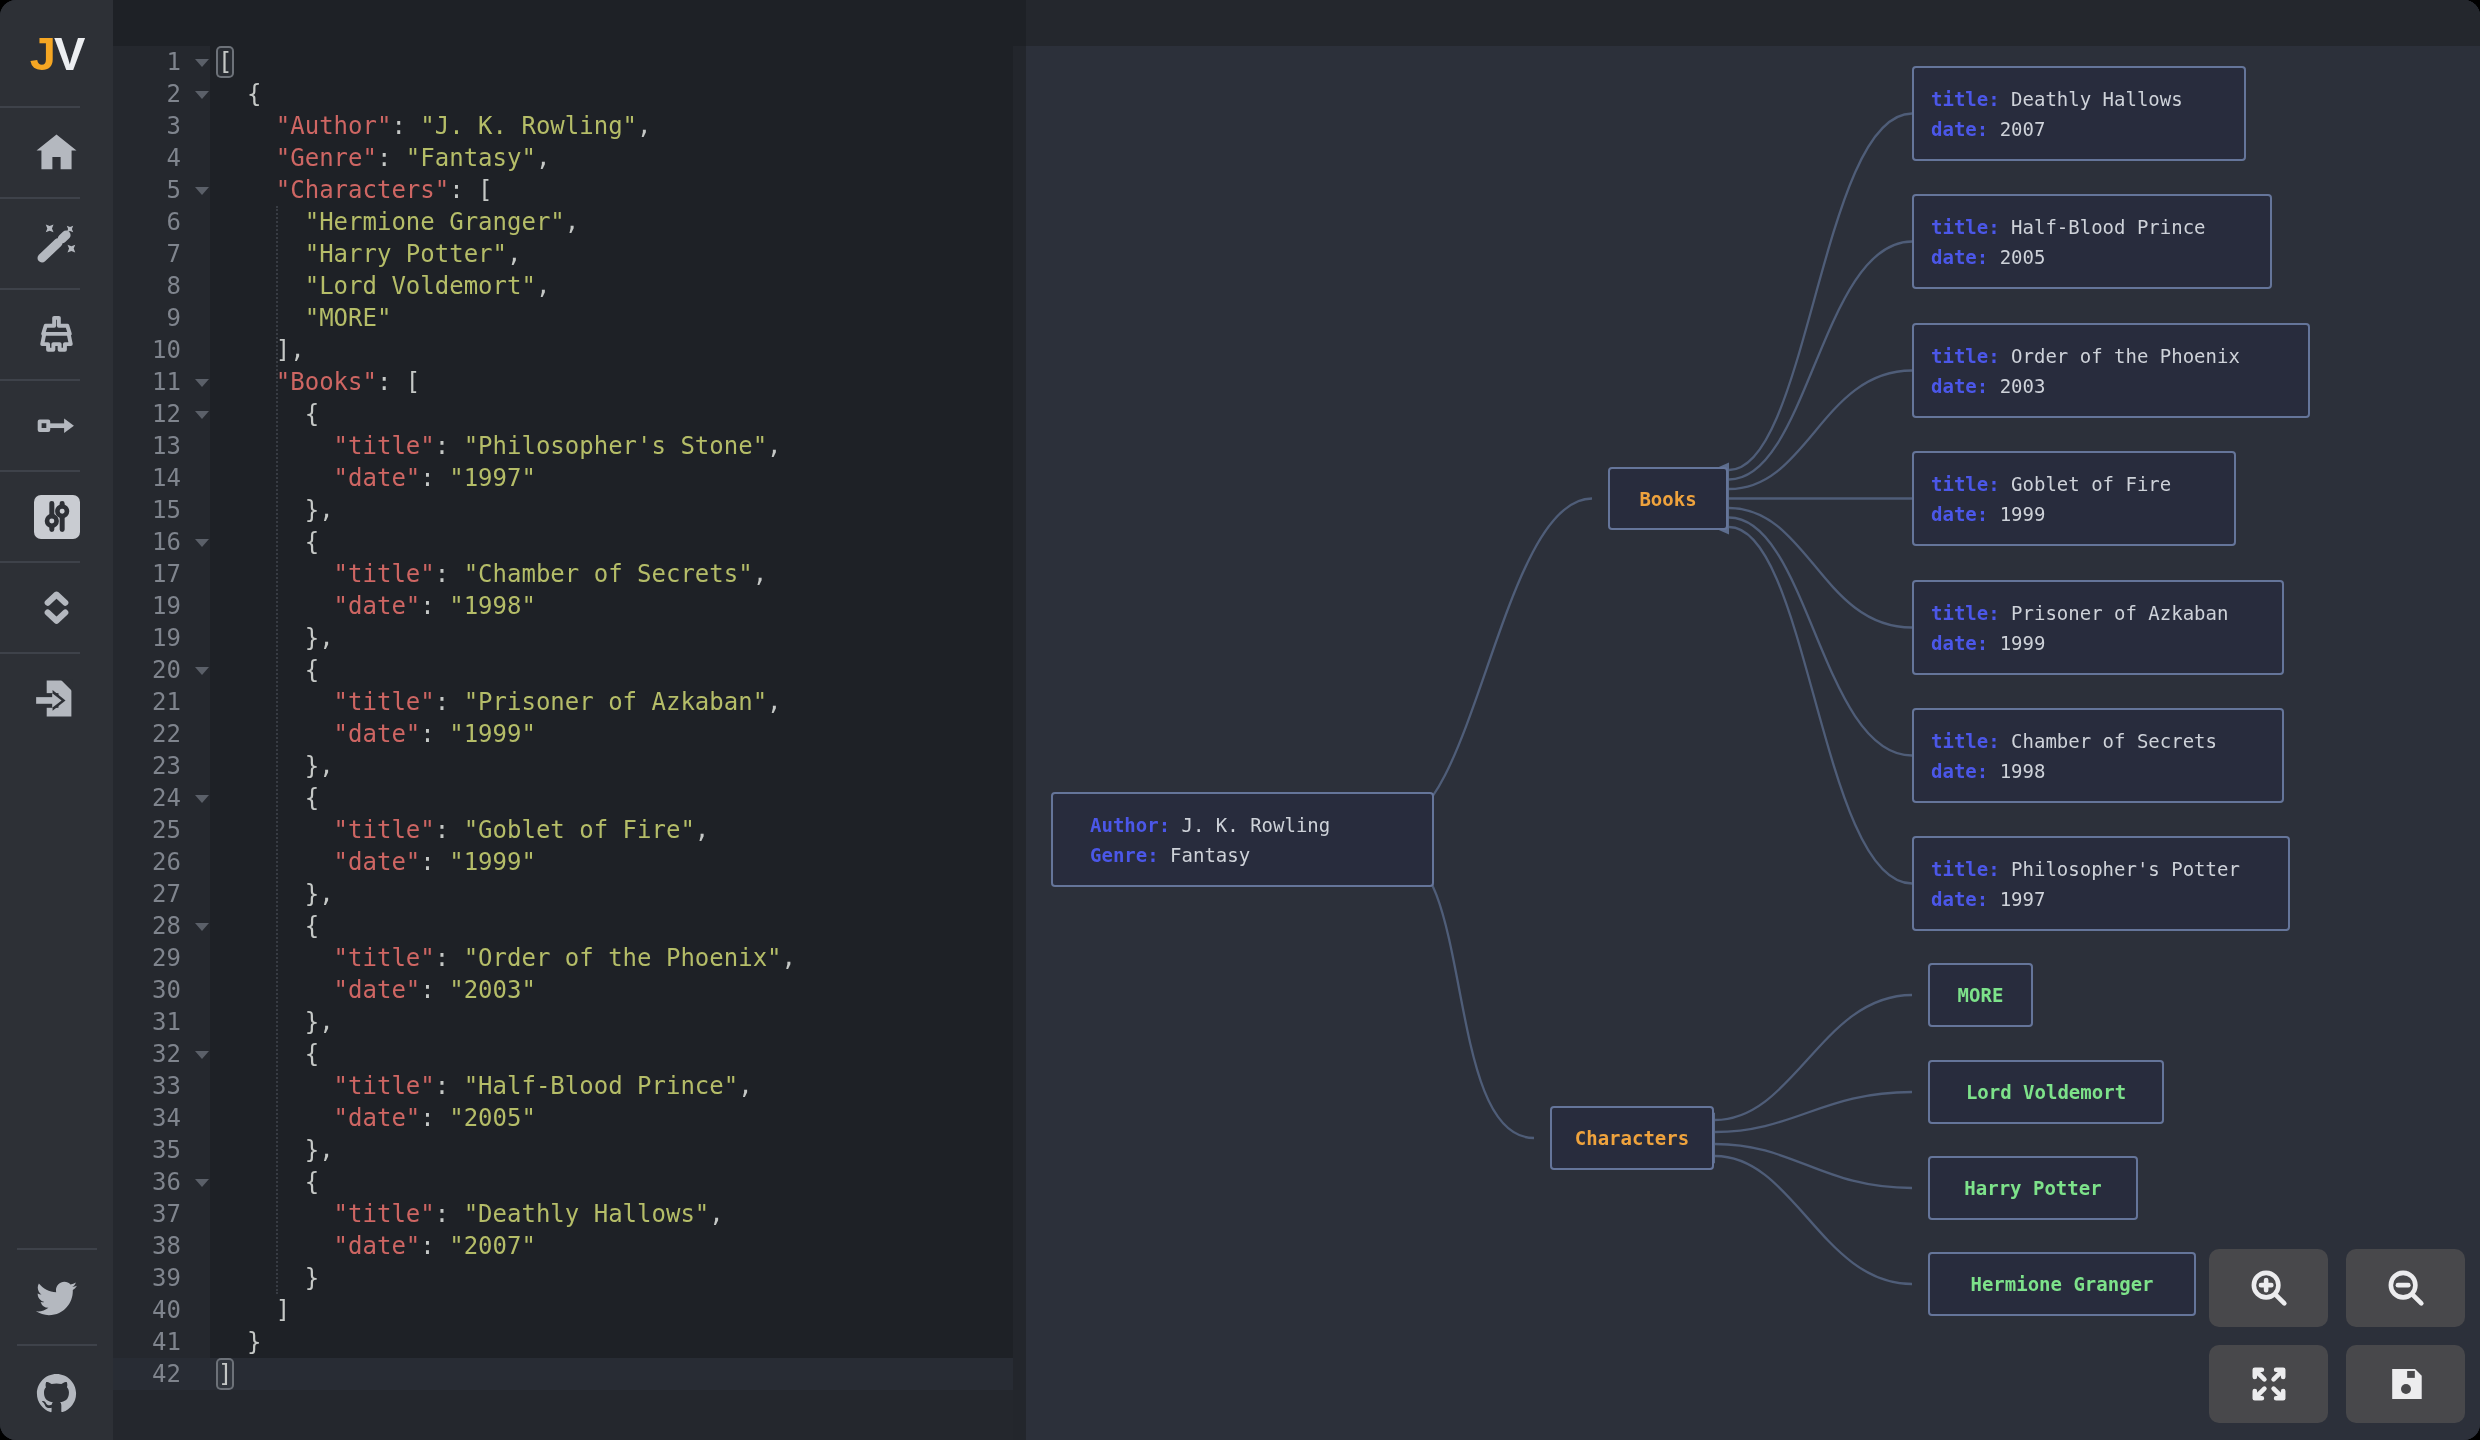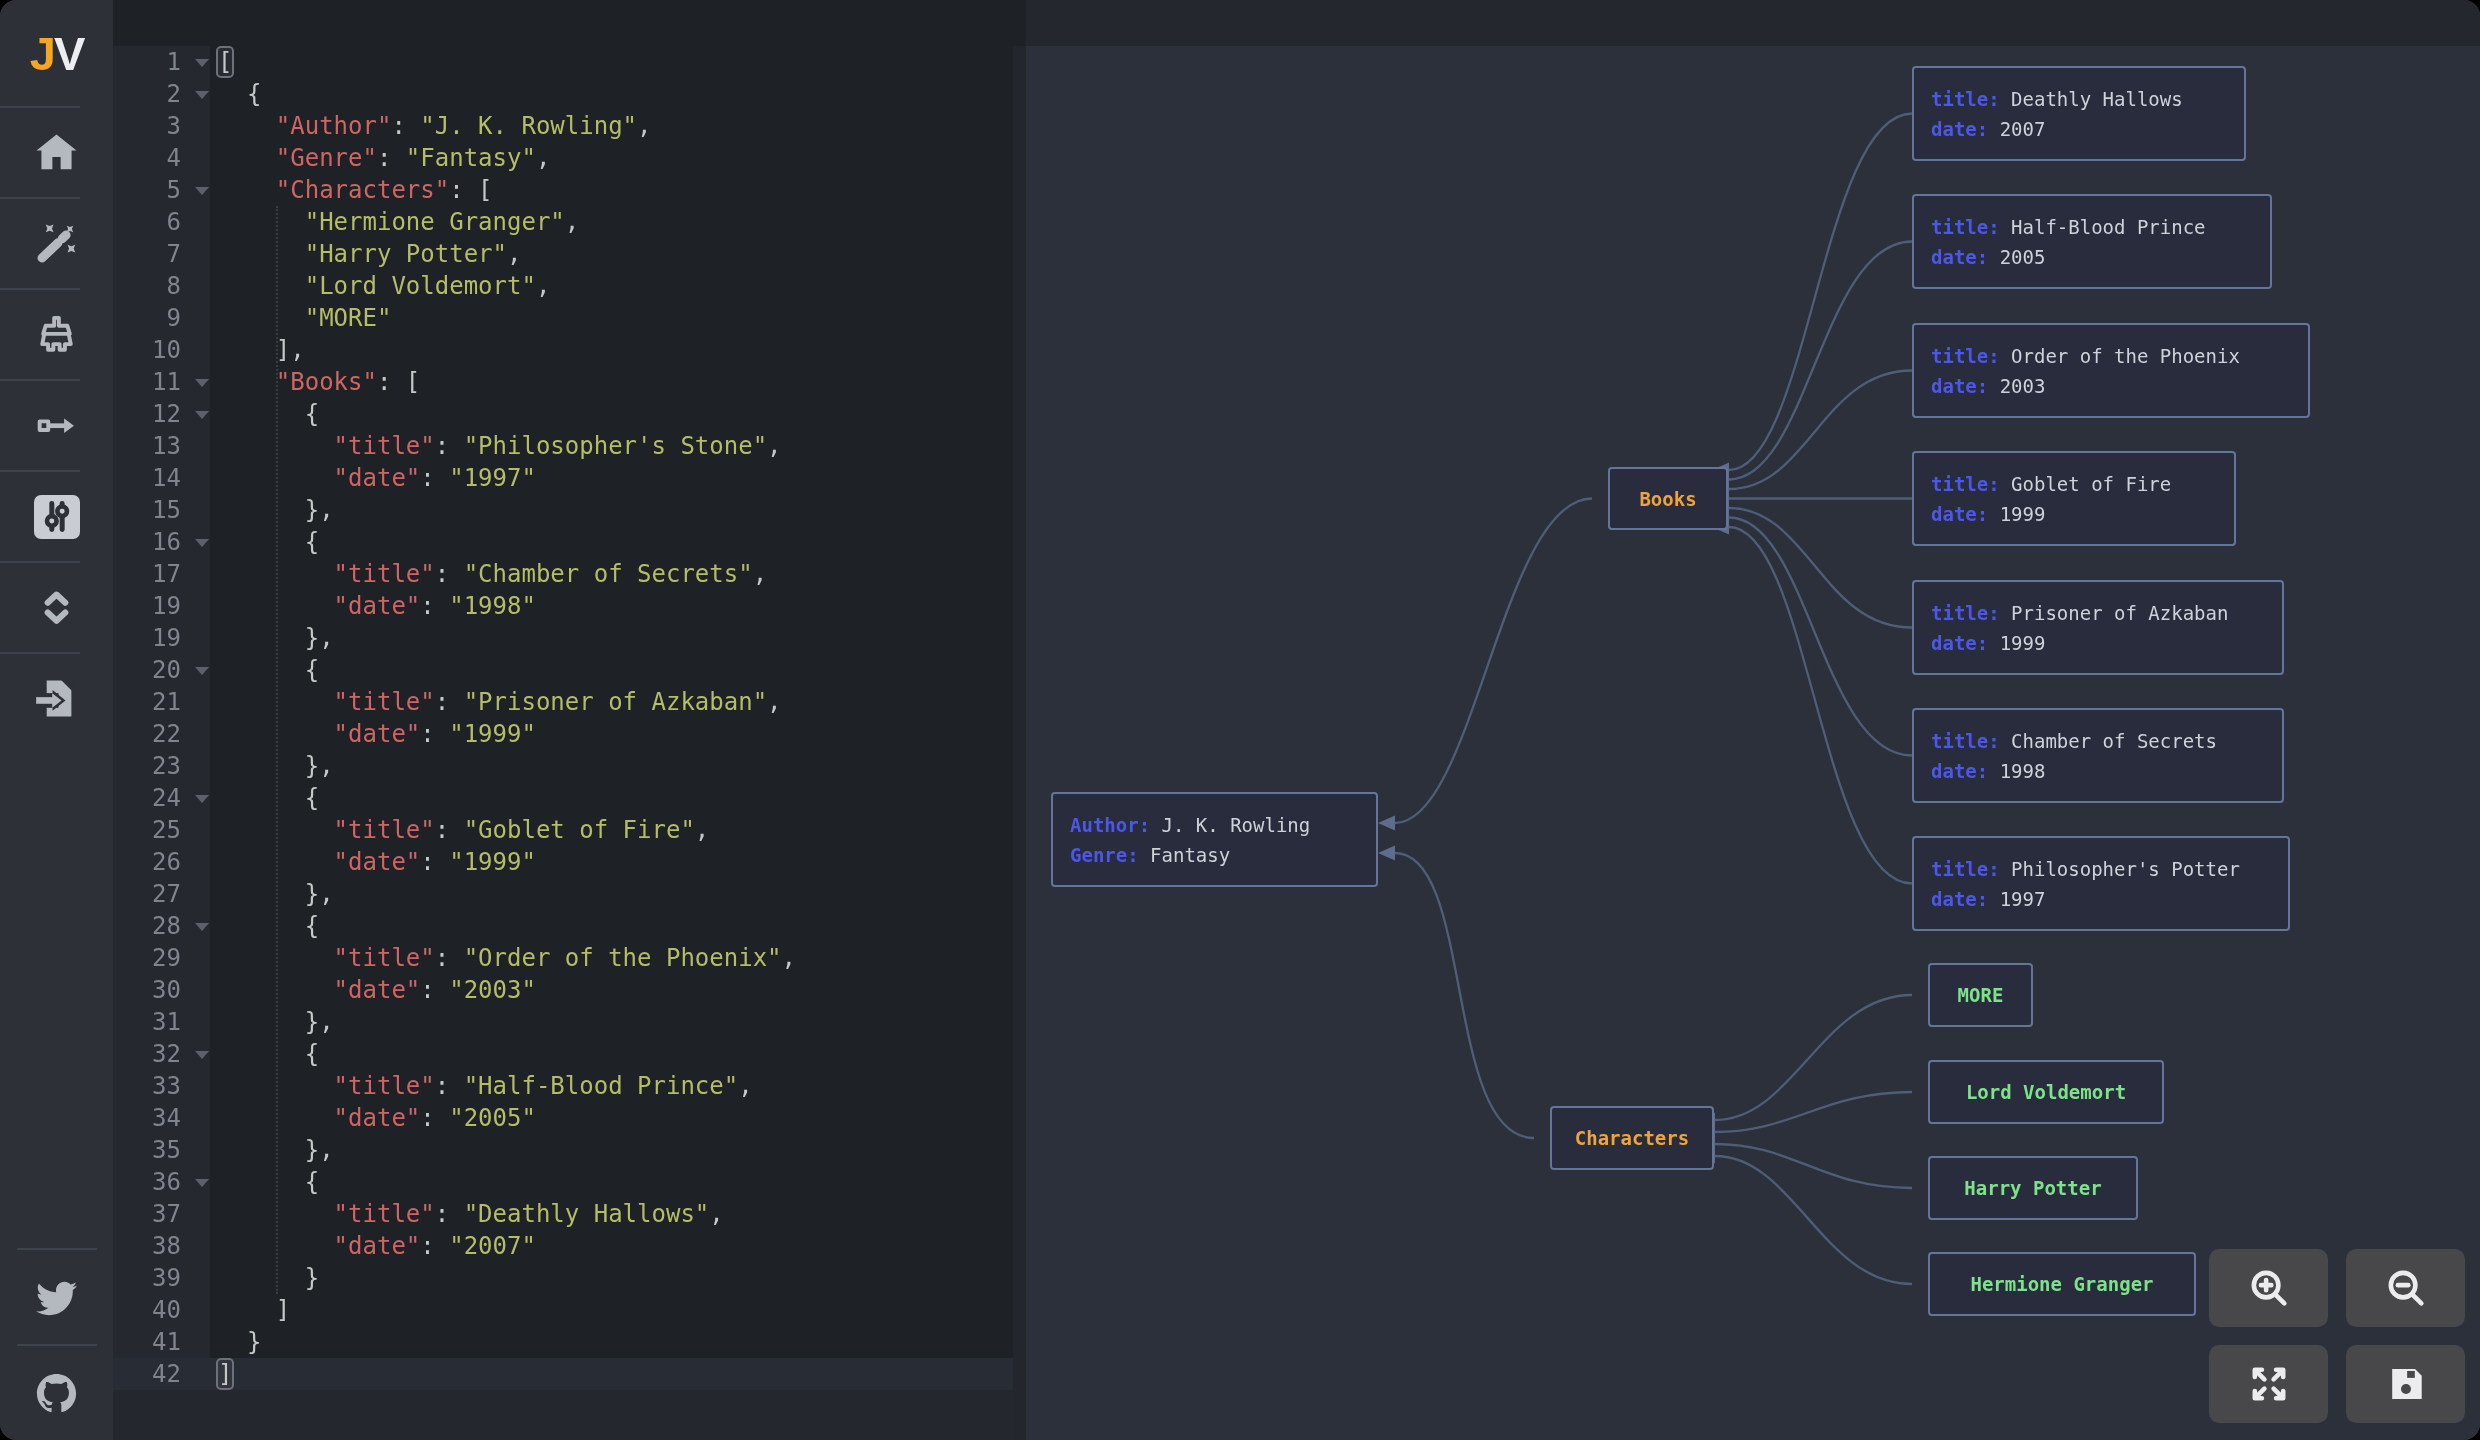--- a/index.html
+++ b/index.html
@@ -220,21 +220,21 @@
         <path d="M 886 995 C 796 995, 768 1120, 689 1120" fill="none" stroke="#4f5d78" stroke-width="2.3"></path>
         <polygon points="672,1120 689,1112.5 689,1127.5" fill="#5d6d8d"></polygon>
         <path d="M 886 1092 C 796 1092, 768 1132, 689 1132" fill="none" stroke="#4f5d78" stroke-width="2.3"></path>
         <polygon points="672,1132 689,1124.5 689,1139.5" fill="#5d6d8d"></polygon>
         <path d="M 886 1188 C 796 1188, 768 1144, 689 1144" fill="none" stroke="#4f5d78" stroke-width="2.3"></path>
         <polygon points="672,1144 689,1136.5 689,1151.5" fill="#5d6d8d"></polygon>
         <path d="M 886 1284 C 796 1284, 768 1156, 689 1156" fill="none" stroke="#4f5d78" stroke-width="2.3"></path>
         <polygon points="672,1156 689,1148.5 689,1163.5" fill="#5d6d8d"></polygon>
       </svg>
     <div id="graph-nodes">
-        <div class="gnode obj" style="left: 25px; top: 792px; width: 327px; height: 95px;">
+        <div class="gnode obj" style="left: 25px; top: 792px; width: 383px; height: 95px; padding-left: 20px;">
           <div class="nrow"><span class="nk">Author:</span><span class="nv"> J. K. Rowling</span></div>
           <div class="nrow"><span class="nk">Genre:</span><span class="nv"> Fantasy</span></div>
         </div>
         <div class="gnode parent" style="left: 566px; top: 467px; width: 120px; height: 63px;">
           <span class="nlabel">Books</span>
         </div>
         <div class="gnode parent" style="left: 508px; top: 1106px; width: 164px; height: 64px;">
           <span class="nlabel">Characters</span>
         </div>
         <div class="gnode obj" style="left: 886px; top: 66px; width: 334px; height: 95px;">

